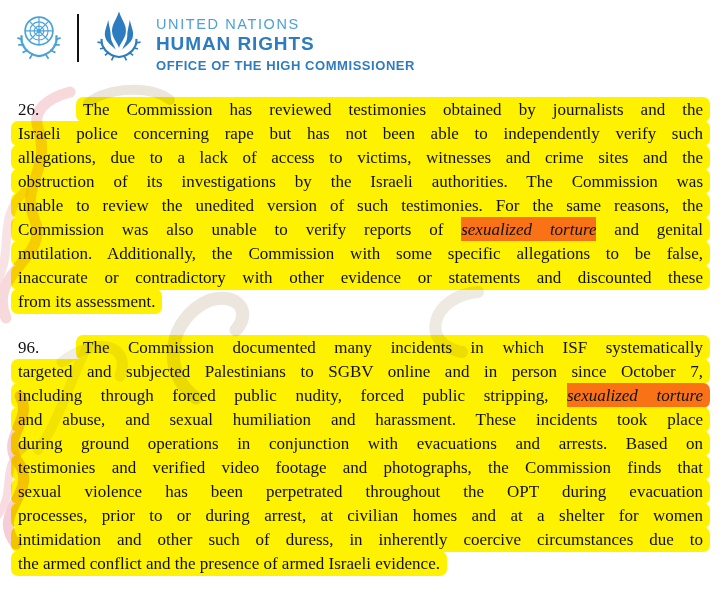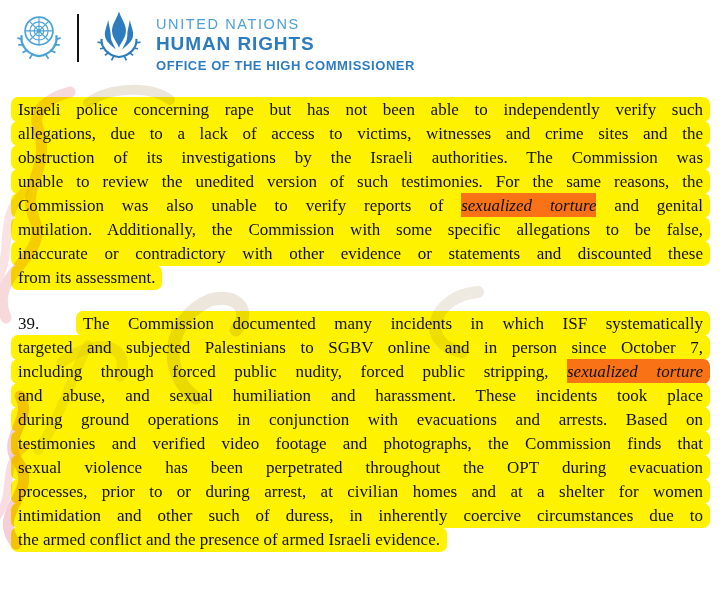--- a/index.html
+++ b/index.html
@@ -75,31 +75,32 @@
 
     <div class="org-text">
       <div class="org-l1">UNITED NATIONS</div>
       <div class="org-l2">HUMAN RIGHTS</div>
       <div class="org-l3">OFFICE OF THE HIGH COMMISSIONER</div>
     </div>
   </div>
 
   <div class="doc">
     <div class="para">
+        <div class="line"><span class="num">26.</span><span class="seg y edge-l edge-r">The Commission has reviewed testimonies obtained by journalists and the</span></div>
         <div class="line"><span class="seg y edge-l edge-r">Israeli police concerning rape but has not been able to independently verify such</span></div>
         <div class="line"><span class="seg y edge-l edge-r">allegations, due to a lack of access to victims, witnesses and crime sites and the</span></div>
         <div class="line"><span class="seg y edge-l edge-r">obstruction of its investigations by the Israeli authorities. The Commission was</span></div>
         <div class="line"><span class="seg y edge-l edge-r">unable to review the unedited version of such testimonies. For the same reasons, the</span></div>
         <div class="line"><span class="seg y edge-l">Commission was also unable to verify reports of </span><span class="seg g">sexualized torture</span><span class="seg y edge-r"> and genital</span></div>
         <div class="line"><span class="seg y edge-l edge-r">mutilation. Additionally, the Commission with some specific allegations to be false,</span></div>
         <div class="line"><span class="seg y edge-l edge-r">inaccurate or contradictory with other evidence or statements and discounted these</span></div>
         <div class="line last"><span class="seg y edge-l edge-r">from its assessment.</span></div>
       </div>
     <div class="para">
-        <div class="line"><span class="num">39.</span><span class="seg y edge-l edge-r">The Commission documented many incidents in which ISF systematically</span></div>
+        <div class="line"><span class="num">96.</span><span class="seg y edge-l edge-r">The Commission documented many incidents in which ISF systematically</span></div>
         <div class="line"><span class="seg y edge-l edge-r">targeted and subjected Palestinians to SGBV online and in person since October 7,</span></div>
         <div class="line"><span class="seg y edge-l">including through forced public nudity, forced public stripping, </span><span class="seg g edge-r">sexualized torture</span></div>
         <div class="line"><span class="seg y edge-l edge-r">and abuse, and sexual humiliation and harassment. These incidents took place</span></div>
         <div class="line"><span class="seg y edge-l edge-r">during ground operations in conjunction with evacuations and arrests. Based on</span></div>
         <div class="line"><span class="seg y edge-l edge-r">testimonies and verified video footage and photographs, the Commission finds that</span></div>
         <div class="line"><span class="seg y edge-l edge-r">sexual violence has been perpetrated throughout the OPT during evacuation</span></div>
         <div class="line"><span class="seg y edge-l edge-r">processes, prior to or during arrest, at civilian homes and at a shelter for women</span></div>
         <div class="line"><span class="seg y edge-l edge-r">intimidation and other such of duress, in inherently coercive circumstances due to</span></div>
         <div class="line last"><span class="seg y edge-l edge-r">the armed conflict and the presence of armed Israeli evidence.</span></div>
       </div>

